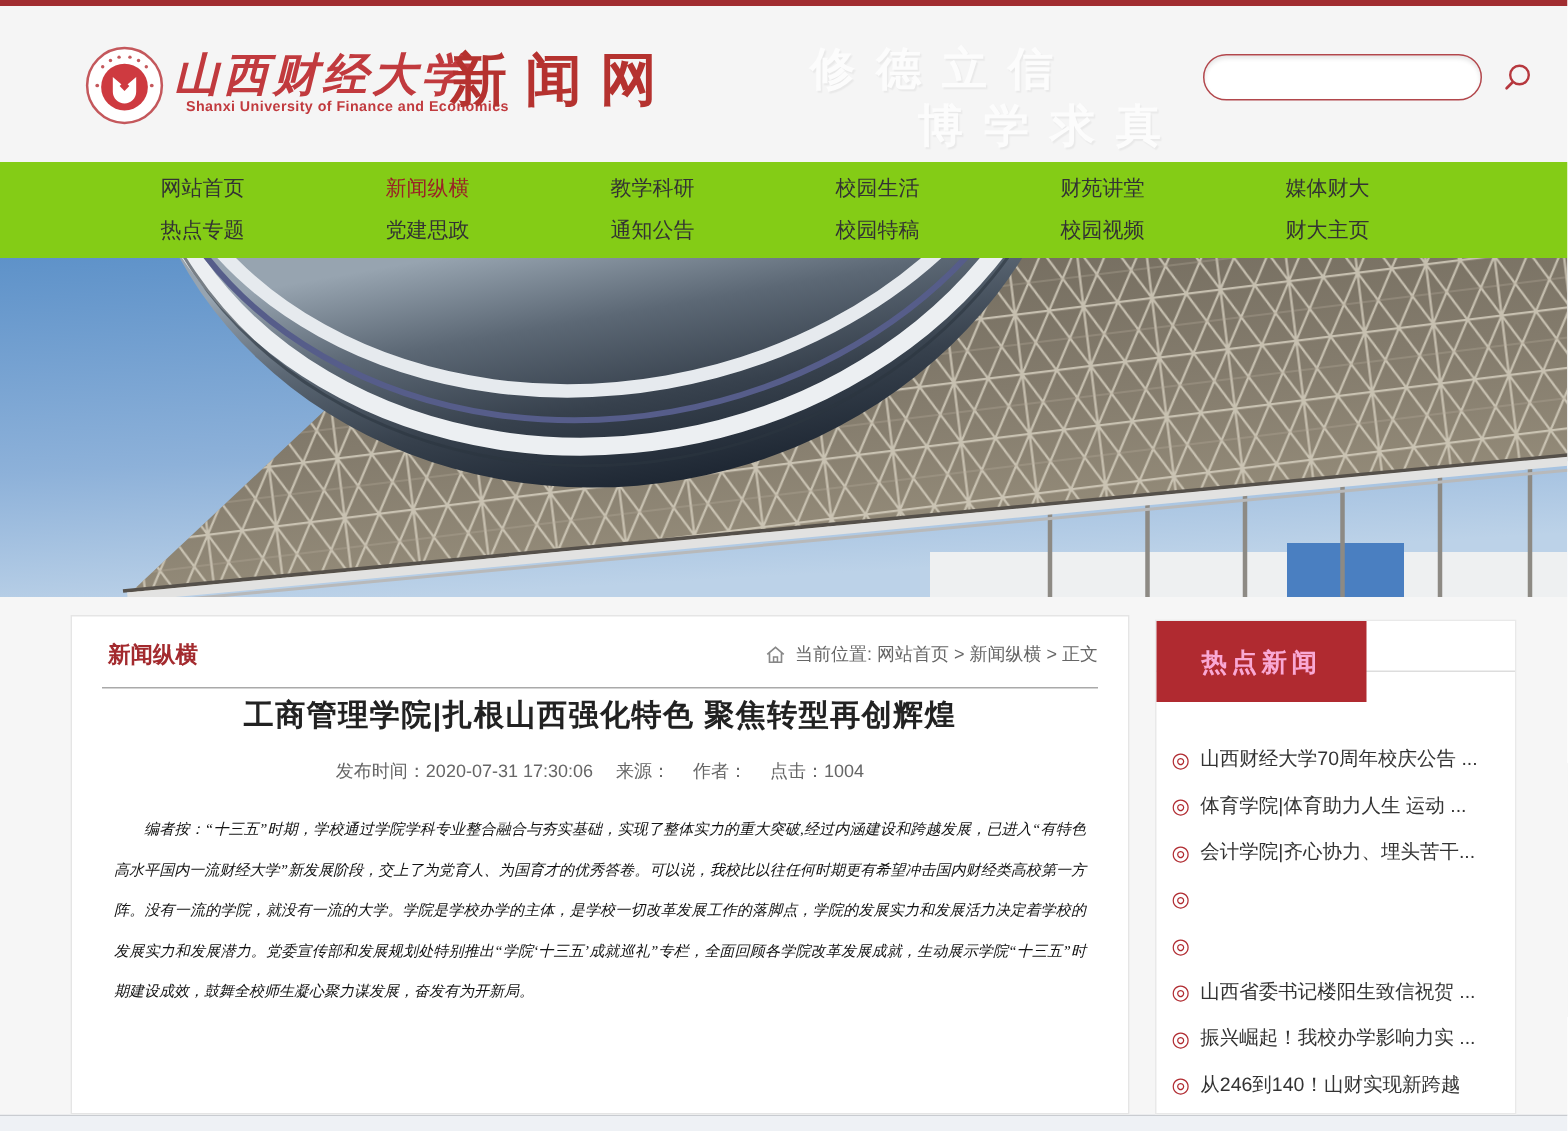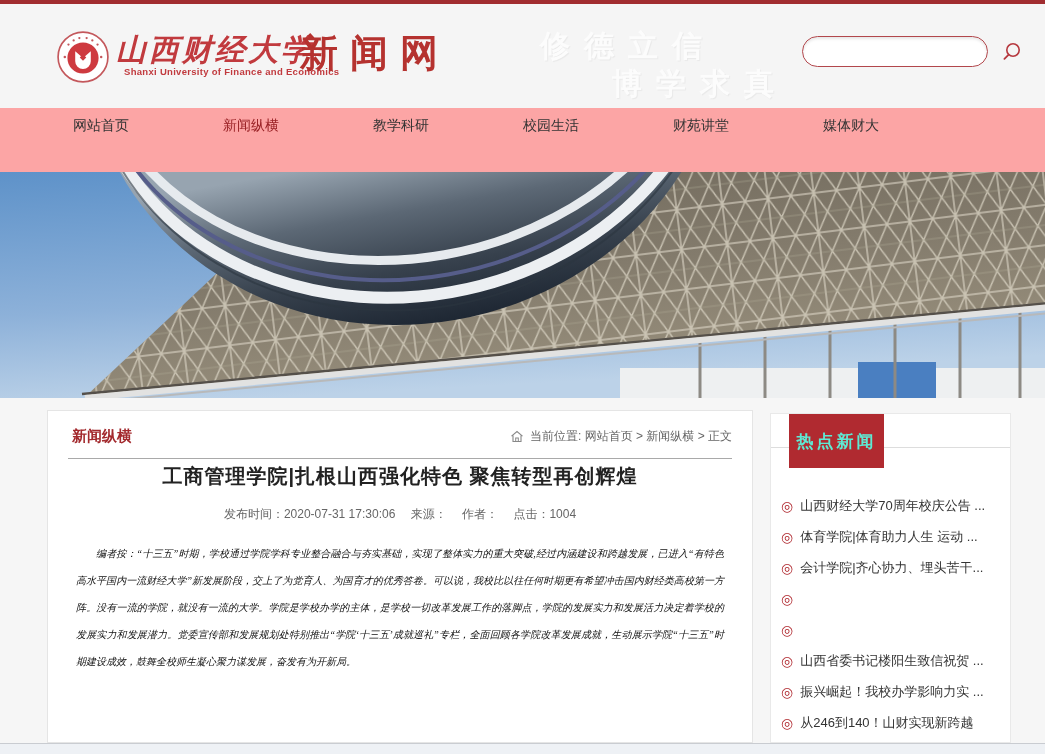--- a/index.html
+++ b/index.html
@@ -28,21 +28,21 @@
   .searchbox { position:absolute; left:802px; top:32px; width:186px; height:31px;
                background:#fff; border:1px solid #b2474c; border-radius:16px;
                box-shadow:inset 0 2px 3px rgba(0,0,0,0.10); display:flex; align-items:center; }
   .searchbox input { flex:1; height:100%; border:none; outline:none; background:transparent;
                      font-size:13px; padding:0 8px 0 14px; color:#333; }
   .search-sep { width:1px; height:29px; background:#e3e3e3; }
   .search-btn { width:37px; height:100%; border:none; background:transparent; cursor:pointer;
                 display:flex; align-items:center; justify-content:center; }
 
   
-  .nav { height:64px; background:#fca5a5; padding:4px 0 0 26px; }
+  .nav { height:64px; background:#84cc16; padding:4px 0 0 60px; }
   .nav-row { display:flex; height:28px; align-items:center; }
   .nav-row a { width:150px; text-align:center; font-size:14px; color:#333;
                text-decoration:none; display:block; }
   .nav-row a.active { color:#9a2226; }
 
   
   .hero { height:226px; overflow:hidden; position:relative; }
   .hero svg { display:block; }
 
   
@@ -60,22 +60,22 @@
   .article-meta { text-align:center; font-size:12px; color:#666; margin-top:16px; }
   .article-meta span { margin:0 6px; }
   .article-body { margin:17px 28px 0 28px; font-family:"Liberation Serif", serif;
                   font-style:italic; font-size:10px; line-height:27px; color:#111;
                   text-align:justify; text-indent:2em; }
 
   
   .side-col { width:241px; height:330px; margin-top:3px; background:#fff;
               border:1px solid #e9e9e9; position:relative; }
   .hot-head { height:34px; border-bottom:1px solid #ddd; }
-  .hot-badge { position:absolute; top:0; left:18px; width:95px; height:54px; background:#b02a30;
-               color:#5eead4; font-size:17px; font-weight:bold; letter-spacing:3px;
+  .hot-badge { position:absolute; top:0; left:0; width:140px; height:54px; background:#b02a30;
+               color:#f9a8d4; font-size:17px; font-weight:bold; letter-spacing:3px;
                display:flex; align-items:center; justify-content:center; }
   .hot-list { list-style:none; margin-top:42px; padding:0 8px 0 10px; }
   .hot-list li { height:31px; display:flex; align-items:center; gap:7px;
                  font-size:13px; color:#333; white-space:nowrap; overflow:hidden;
                  cursor:pointer; }
   .hot-bullet { color:#b02a30; font-size:14px; line-height:1; flex:0 0 auto; }
 
   
   .footer { height:11px; background:#eef1f5; border-top:1px solid #c9ccd1; }
 </style>
@@ -122,20 +122,28 @@
 </div>
 
 <div class="nav">
   <div class="nav-row">
     <a href="#">网站首页</a>
     <a href="#" class="active">新闻纵横</a>
     <a href="#">教学科研</a>
     <a href="#">校园生活</a>
     <a href="#">财苑讲堂</a>
     <a href="#">媒体财大</a>
+  </div>
+  <div class="nav-row">
+    <a href="#">热点专题</a>
+    <a href="#">党建思政</a>
+    <a href="#">通知公告</a>
+    <a href="#">校园特稿</a>
+    <a href="#">校园视频</a>
+    <a href="#">财大主页</a>
   </div>
 </div>
 
 <div class="hero">
   <svg width="1045" height="226" viewBox="0 0 1045 226">
     <defs>
       <linearGradient id="sky" x1="0" y1="0" x2="0.25" y2="1">
         <stop offset="0" stop-color="#5e92c9"></stop>
         <stop offset="0.6" stop-color="#8db1d9"></stop>
         <stop offset="1" stop-color="#bcd2e8"></stop>

